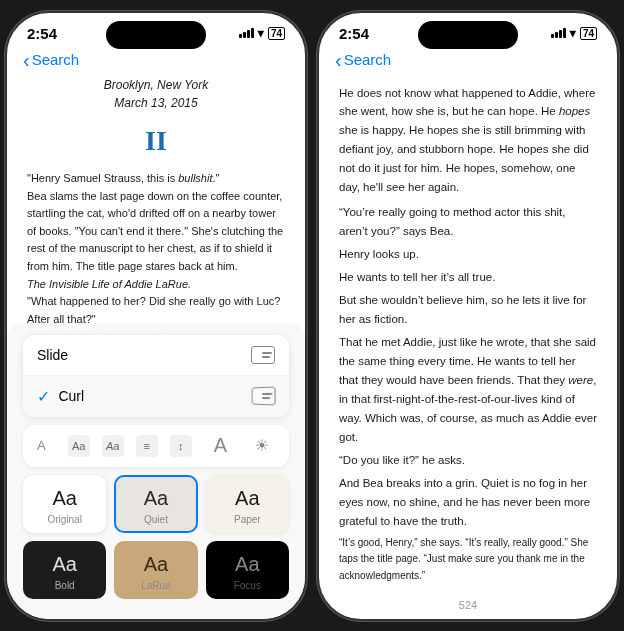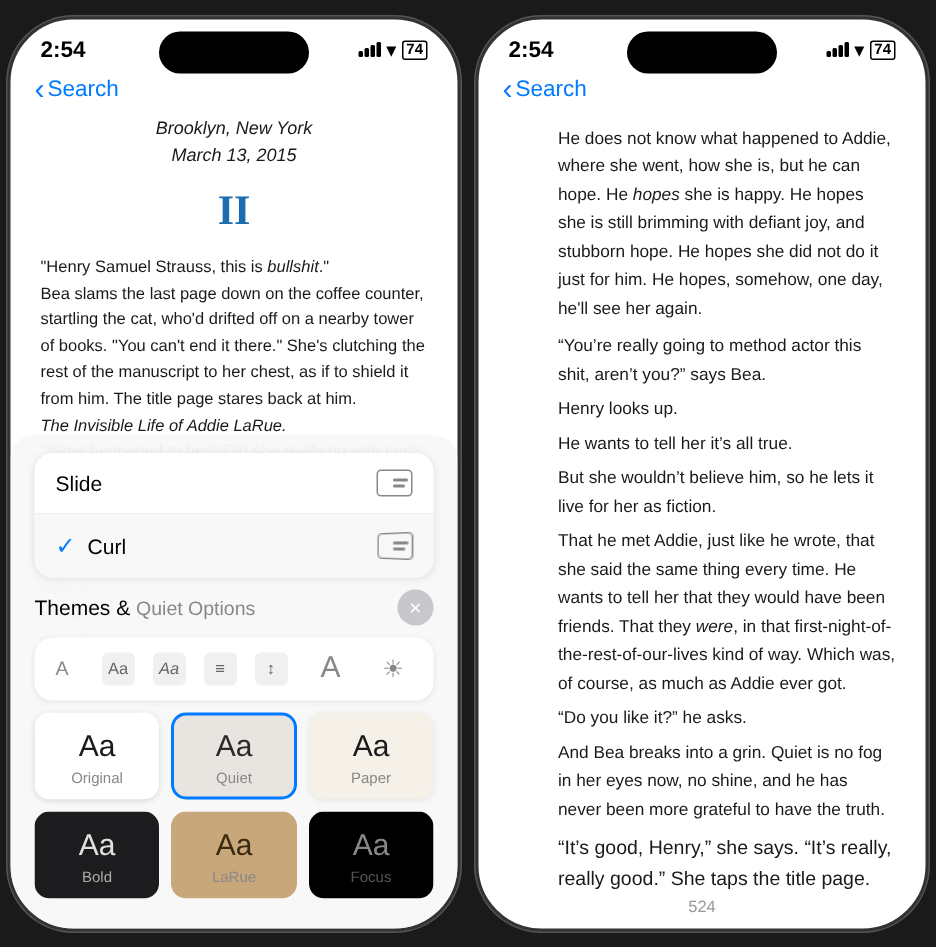--- a/index.html
+++ b/index.html
@@ -309,21 +309,20 @@
     .theme-black-text { color: #888; }
 
     
     .reading-content {
       padding: 8px 20px;
       font-size: 11.5px;
       line-height: 1.65;
       color: #1a1a1a;
       flex: 1;
       overflow: hidden;
-      margin-left: 33px;
     }
 
     .page-number {
       text-align: center;
       font-size: 11px;
       color: #999;
       padding: 4px 0 8px;
     }
 
     
@@ -421,27 +420,20 @@
             </div>
             <div class="slide-option-icon" style="transform:perspective(20px) rotateY(-5deg)">
               <div class="slide-icon-lines">
                 <div class="slide-icon-line" style="width:10px"></div>
                 <div class="slide-icon-line" style="width:8px"></div>
               </div>
             </div>
           </div>
         </div>
 
-        <div class="themes-header">
-          <span class="themes-title">
-            <span>Themes &amp;</span>
-            <span style="color:#888;font-size:13px"> <span>Quiet Options</span></span>
-          </span>
-          <div class="close-circle">×</div>
-        </div>
 
         <div class="font-size-row">
           <span class="font-a-small">A</span>
           <div class="font-controls">
             <div class="font-icon">Aa</div>
             <div class="font-icon" style="font-style:italic">Aa</div>
             <div class="font-icon">≡</div>
             <div class="font-icon">↕</div>
           </div>
           <span class="font-a-large">A</span>
@@ -514,21 +506,21 @@
 
       <div class="reading-content" style="padding-bottom:0">
         <p style="margin-bottom:6px;font-size:11.5px;line-height:1.65">He does not know what happened to Addie, where she went, how she is, but he can hope. He <em>hopes</em> she is happy. He hopes she is still brimming with defiant joy, and stubborn hope. He hopes she did not do it just for him. He hopes, somehow, one day, he'll see her again.</p>
         <p style="margin-bottom:4px;font-size:11.5px;line-height:1.65">“You’re really going to method actor this shit, aren’t you?” says Bea.</p>
         <p style="margin-bottom:4px;font-size:11.5px">Henry looks up.</p>
         <p style="margin-bottom:4px;font-size:11.5px">He wants to tell her it’s all true.</p>
         <p style="margin-bottom:4px;font-size:11.5px;line-height:1.65">But she wouldn’t believe him, so he lets it live for her as fiction.</p>
         <p style="margin-bottom:4px;font-size:11.5px;line-height:1.65">That he met Addie, just like he wrote, that she said the same thing every time. He wants to tell her that they would have been friends. That they <em>were</em>, in that first-night-of-the-rest-of-our-lives kind of way. Which was, of course, as much as Addie ever got.</p>
         <p style="margin-bottom:4px;font-size:11.5px">“Do you like it?” he asks.</p>
         <p style="margin-bottom:4px;font-size:11.5px;line-height:1.65">And Bea breaks into a grin. Quiet is no fog in her eyes now, no shine, and he has never been more grateful to have the truth.</p>
-        <p style="margin-bottom:4px;font-size:13px;line-height:1.65">“It’s good, Henry,” she says. “It’s really, really good.” She taps the title page. “Just make sure you thank me in the acknowledgments.”</p>
+        <p style="margin-bottom:4px;font-size:10px;line-height:1.65">“It’s good, Henry,” she says. “It’s really, really good.” She taps the title page. “Just make sure you thank me in the acknowledgments.”</p>
 
       </div>
 
       <div class="page-number">524</div>
     </div>
   </div>
 
 </div>
 
 </body></html>

